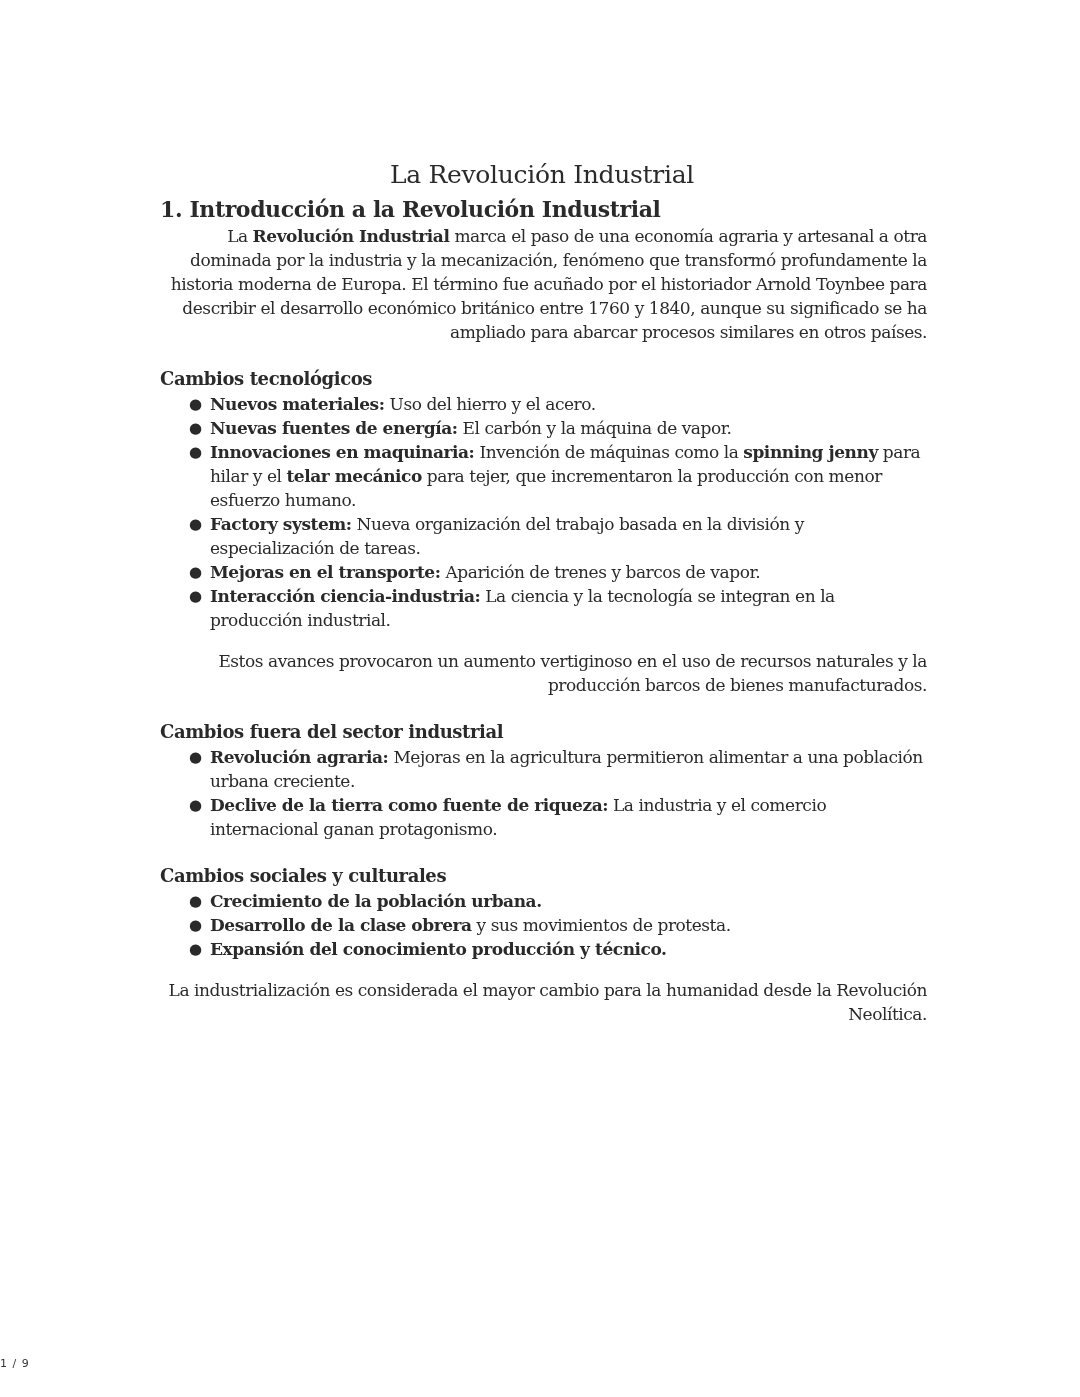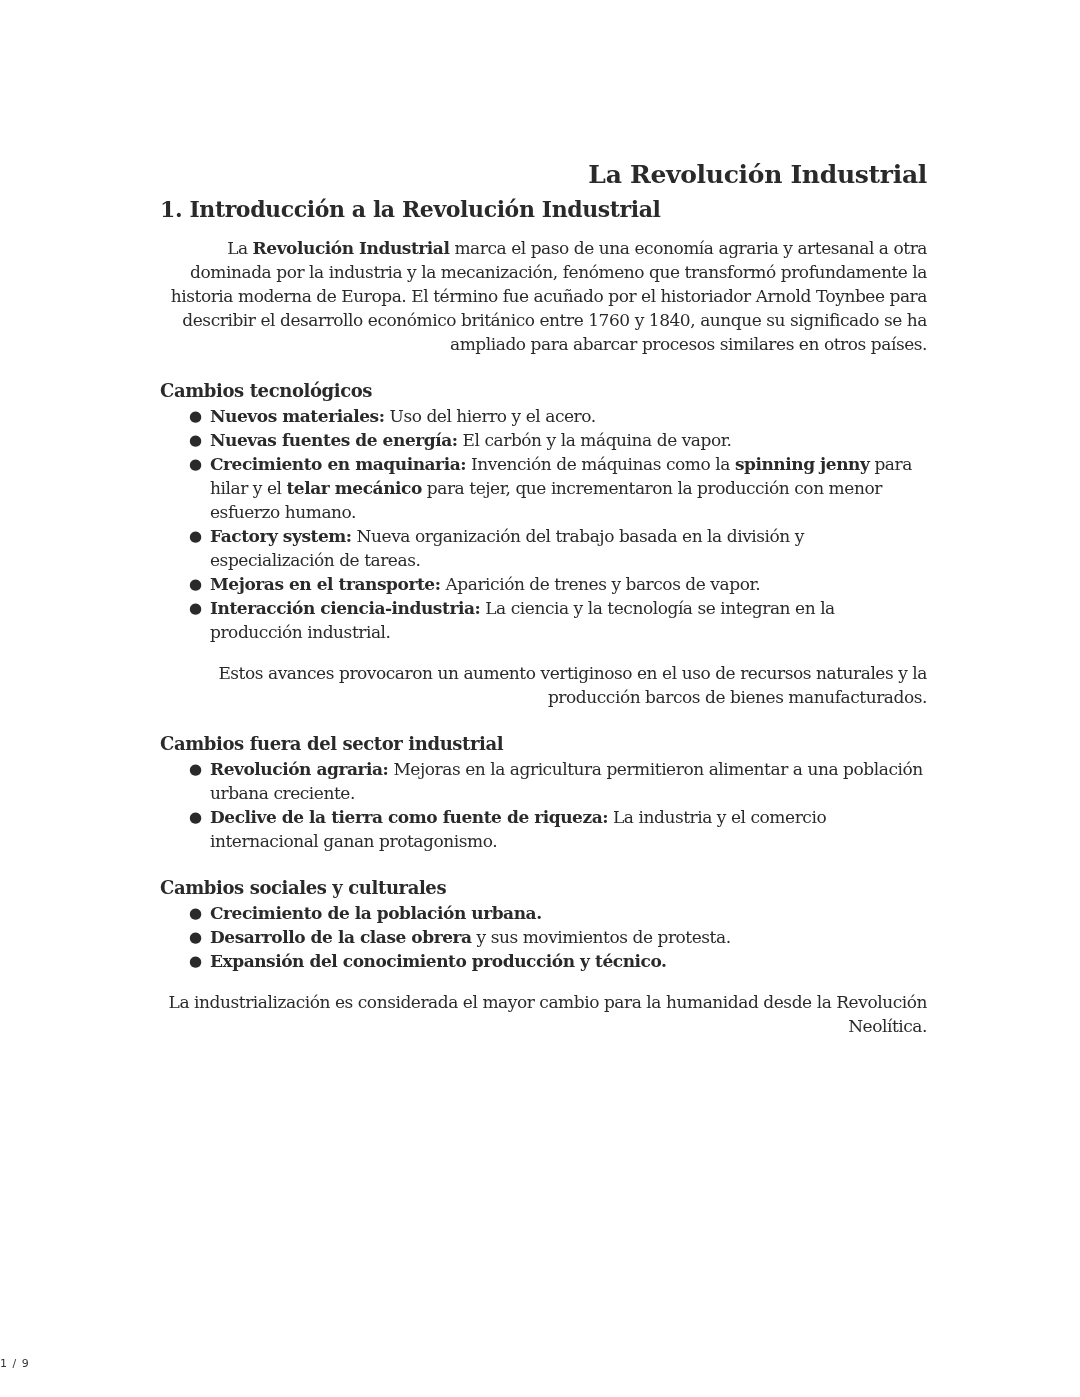--- a/index.html
+++ b/index.html
@@ -1,20 +1,20 @@
 <!DOCTYPE html>
 <html><head>
 <meta charset="utf-8">
 <style>
   html, body { margin: 0; padding: 0; background: #ffffff; }
   body { width: 1080px; height: 1397px; position: relative; overflow: hidden;
          font-family: "DejaVu Serif", "Liberation Serif", serif; color: #2a2a2a; }
   .page { position: absolute; left: 157px; top: 158px; width: 770px; }
-  .doc-title { text-align: right; font-size: 25px; font-weight: bold; margin: 0; line-height: 34px; letter-spacing: -0.3px; }
-  .h1 { font-size: 22px; font-weight: bold; margin: 2px 0 12px 3px; line-height: 30px; letter-spacing: -0.4px; }
+  .doc-title { text-align: center; font-size: 25px; font-weight: normal; margin: 0; line-height: 34px; letter-spacing: -0.3px; }
+  .h1 { font-size: 22px; font-weight: bold; margin: 2px 0 0 3px; line-height: 30px; letter-spacing: -0.4px; }
   p { margin: 0; font-size: 17px; line-height: 24px; letter-spacing: -0.45px; text-align: right; }
   .h3 { font-size: 18px; font-weight: bold; margin: 0 0 0 3px; line-height: 26px; letter-spacing: -0.4px; }
   ul { margin: 0; padding: 0 0 0 53px; list-style: none; }
   li { font-size: 17px; line-height: 24px; position: relative; letter-spacing: -0.45px; }
   li .bullet { position: absolute; left: -21px; top: 0; font-size: 15px; }
   b { font-weight: bold; }
   .gap-intro { height: 22px; }
   .gap-list { height: 17px; }
   .gap-para { height: 22px; }
   .footer { position: absolute; top: 1357px; left: 0; width: 1080px; text-align: left;
@@ -27,21 +27,21 @@
   <h1 class="doc-title">La Revolución Industrial</h1>
   <h2 class="h1">1. Introducción a la Revolución Industrial</h2>
   <p><span>La </span><b>Revolución Industrial</b><span> marca el paso de una economía agraria y artesanal a otra dominada por la industria y la mecanización, fenómeno que transformó profundamente la historia moderna de Europa. El término fue acuñado por el historiador Arnold Toynbee para describir el desarrollo económico británico entre 1760 y 1840, aunque su significado se ha ampliado para abarcar procesos similares en otros países.</span></p>
 
   <div class="gap-intro"></div>
 
   <h3 class="h3">Cambios tecnológicos</h3>
   <ul>
     <li><span class="bullet">●</span><b>Nuevos materiales:</b><span> Uso del hierro y el acero.</span></li>
     <li><span class="bullet">●</span><b>Nuevas fuentes de energía:</b><span> El carbón y la máquina de vapor.</span></li>
-    <li><span class="bullet">●</span><b>Crecimiento en maquinaria:</b><span> Invención de máquinas como la </span><b>spinning jenny</b><span> para hilar y el </span><b>telar mecánico</b><span> para tejer, que incrementaron la producción con menor esfuerzo humano.</span></li>
+    <li><span class="bullet">●</span><b>Innovaciones en maquinaria:</b><span> Invención de máquinas como la </span><b>spinning jenny</b><span> para hilar y el </span><b>telar mecánico</b><span> para tejer, que incrementaron la producción con menor esfuerzo humano.</span></li>
     <li><span class="bullet">●</span><b>Factory system:</b><span> Nueva organización del trabajo basada en la división y especialización de tareas.</span></li>
     <li><span class="bullet">●</span><b>Mejoras en el transporte:</b><span> Aparición de trenes y barcos de vapor.</span></li>
     <li><span class="bullet">●</span><b>Interacción ciencia-industria:</b><span> La ciencia y la tecnología se integran en la producción industrial.</span></li>
   </ul>
 
   <div class="gap-list"></div>
   <p>Estos avances provocaron un aumento vertiginoso en el uso de recursos naturales y la producción barcos de bienes manufacturados.</p>
   <div class="gap-para"></div>
 
   <h3 class="h3">Cambios fuera del sector industrial</h3>

